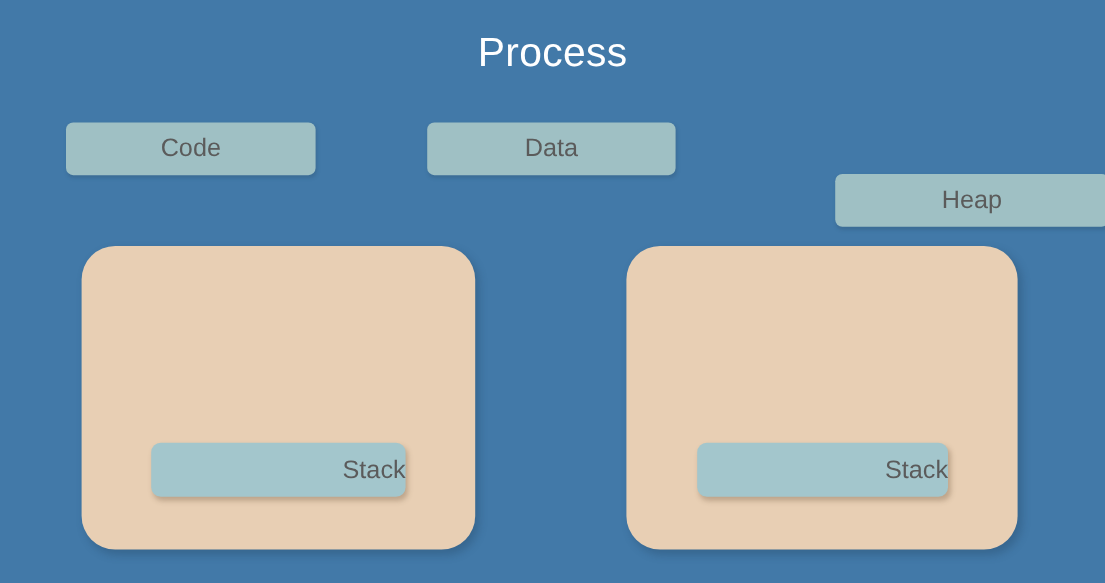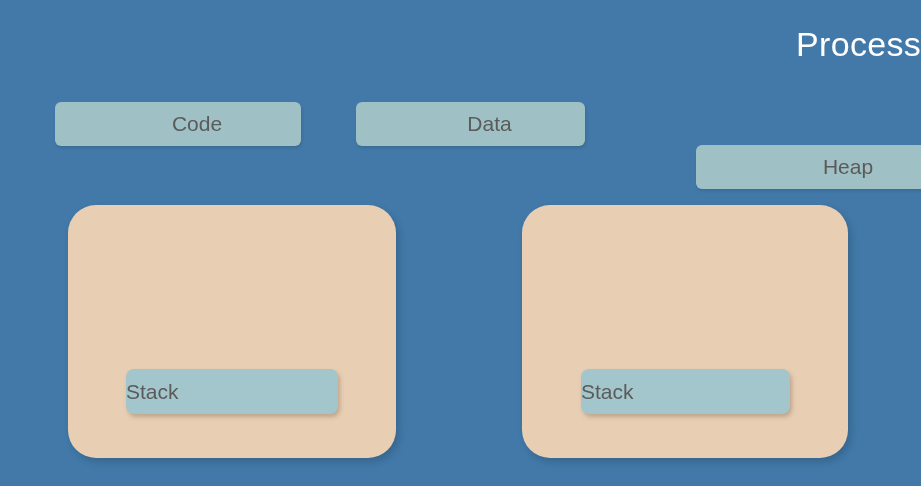--- a/index.html
+++ b/index.html
@@ -21,21 +21,21 @@
     background: #4279a8;
     overflow: hidden;
   }
 
   
   .diagram-title {
     position: absolute;
     left: 0;
     top: 22px;
     width: 921px;
-    text-align: right;
+    text-align: center;
     color: #ffffff;
     font-size: 34px;
     font-weight: 400;
     letter-spacing: 0.3px;
     line-height: 44px;
     font-family: "Liberation Sans", sans-serif;
   }
 
   
   .segment-box {
@@ -45,24 +45,23 @@
     background: #9fc0c4;
     border-radius: 6px;
     display: flex;
     align-items: center;
     justify-content: center;
     color: #5b5b5b;
     font-size: 21px;
     font-weight: 400;
     font-family: "Liberation Sans", sans-serif;
     box-shadow: 1px 2px 3px rgba(40, 70, 95, 0.25);
-    padding-left: 38px;
   }
   .segment-code { left: 55px;  width: 208px; }
-  .segment-data { left: 356px; width: 191px; }
+  .segment-data { left: 356px; width: 207px; }
   .segment-heap { left: 696px; width: 228px; margin-top: 43px; }
 
   
   .thread-box {
     position: absolute;
     top: 205px;
     height: 253px;
     background: #e8cfb4;
     border-radius: 28px;
     box-shadow: 3px 4px 7px rgba(30, 60, 85, 0.30);
@@ -85,21 +84,21 @@
 
   
   .stack-box {
     position: absolute;
     top: 164px;
     height: 45px;
     background: #a3c6cc;
     border-radius: 8px;
     display: flex;
     align-items: center;
-    justify-content: flex-start;
+    justify-content: flex-end;
     color: #5b5b5b;
     font-size: 21px;
     font-weight: 400;
     font-family: "Liberation Sans", sans-serif;
     box-shadow: 2px 3px 4px rgba(140, 115, 90, 0.45);
   }
   .thread-one .stack-box { left: 58px; width: 212px; }
   .thread-two .stack-box { left: 59px; width: 209px; }
 </style>
 </head>

